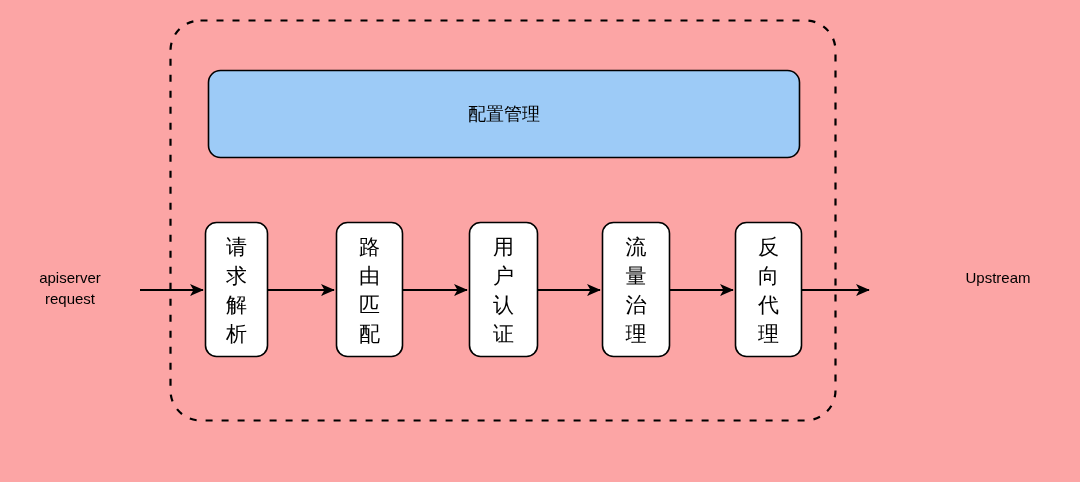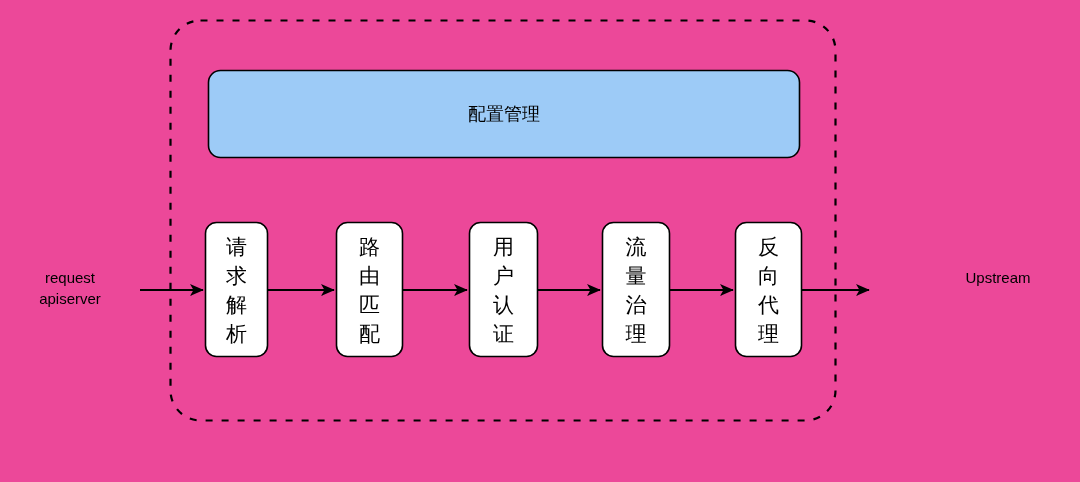--- a/index.html
+++ b/index.html
@@ -7,21 +7,21 @@
     padding: 0;
     background: #ffffff;
   }
   body {
     font-family: "Liberation Sans", sans-serif;
   }
   #canvas {
     position: relative;
     width: 1080px;
     height: 482px;
-    background: #ec4899;
+    background: #fca5a5;
     overflow: hidden;
   }
   #diagram-svg {
     position: absolute;
     left: 0;
     top: 0;
     width: 1080px;
     height: 482px;
   }
   .side-label {
@@ -96,22 +96,22 @@
     <line x1="538" y1="290" x2="600" y2="290" stroke="#000000" stroke-width="2" marker-end="url(#arrowhead)"></line>
     <line x1="670" y1="290" x2="733" y2="290" stroke="#000000" stroke-width="2" marker-end="url(#arrowhead)"></line>
     <line x1="802" y1="290" x2="869" y2="290" stroke="#000000" stroke-width="2" marker-end="url(#arrowhead)"></line>
   </svg>
 
   <div class="banner-label">
     <span>配置管理</span>
   </div>
 
   <div class="side-label" id="label-left">
+    <div>apiserver</div>
     <div>request</div>
-    <div>apiserver</div>
   </div>
 
   <div class="side-label" id="label-right">
     <div>Upstream</div>
   </div>
 
   <div class="vert-box-label" style="left:205px; top:222px; width:63px; height:135px;">
     <span>请</span>
     <span>求</span>
     <span>解</span>

